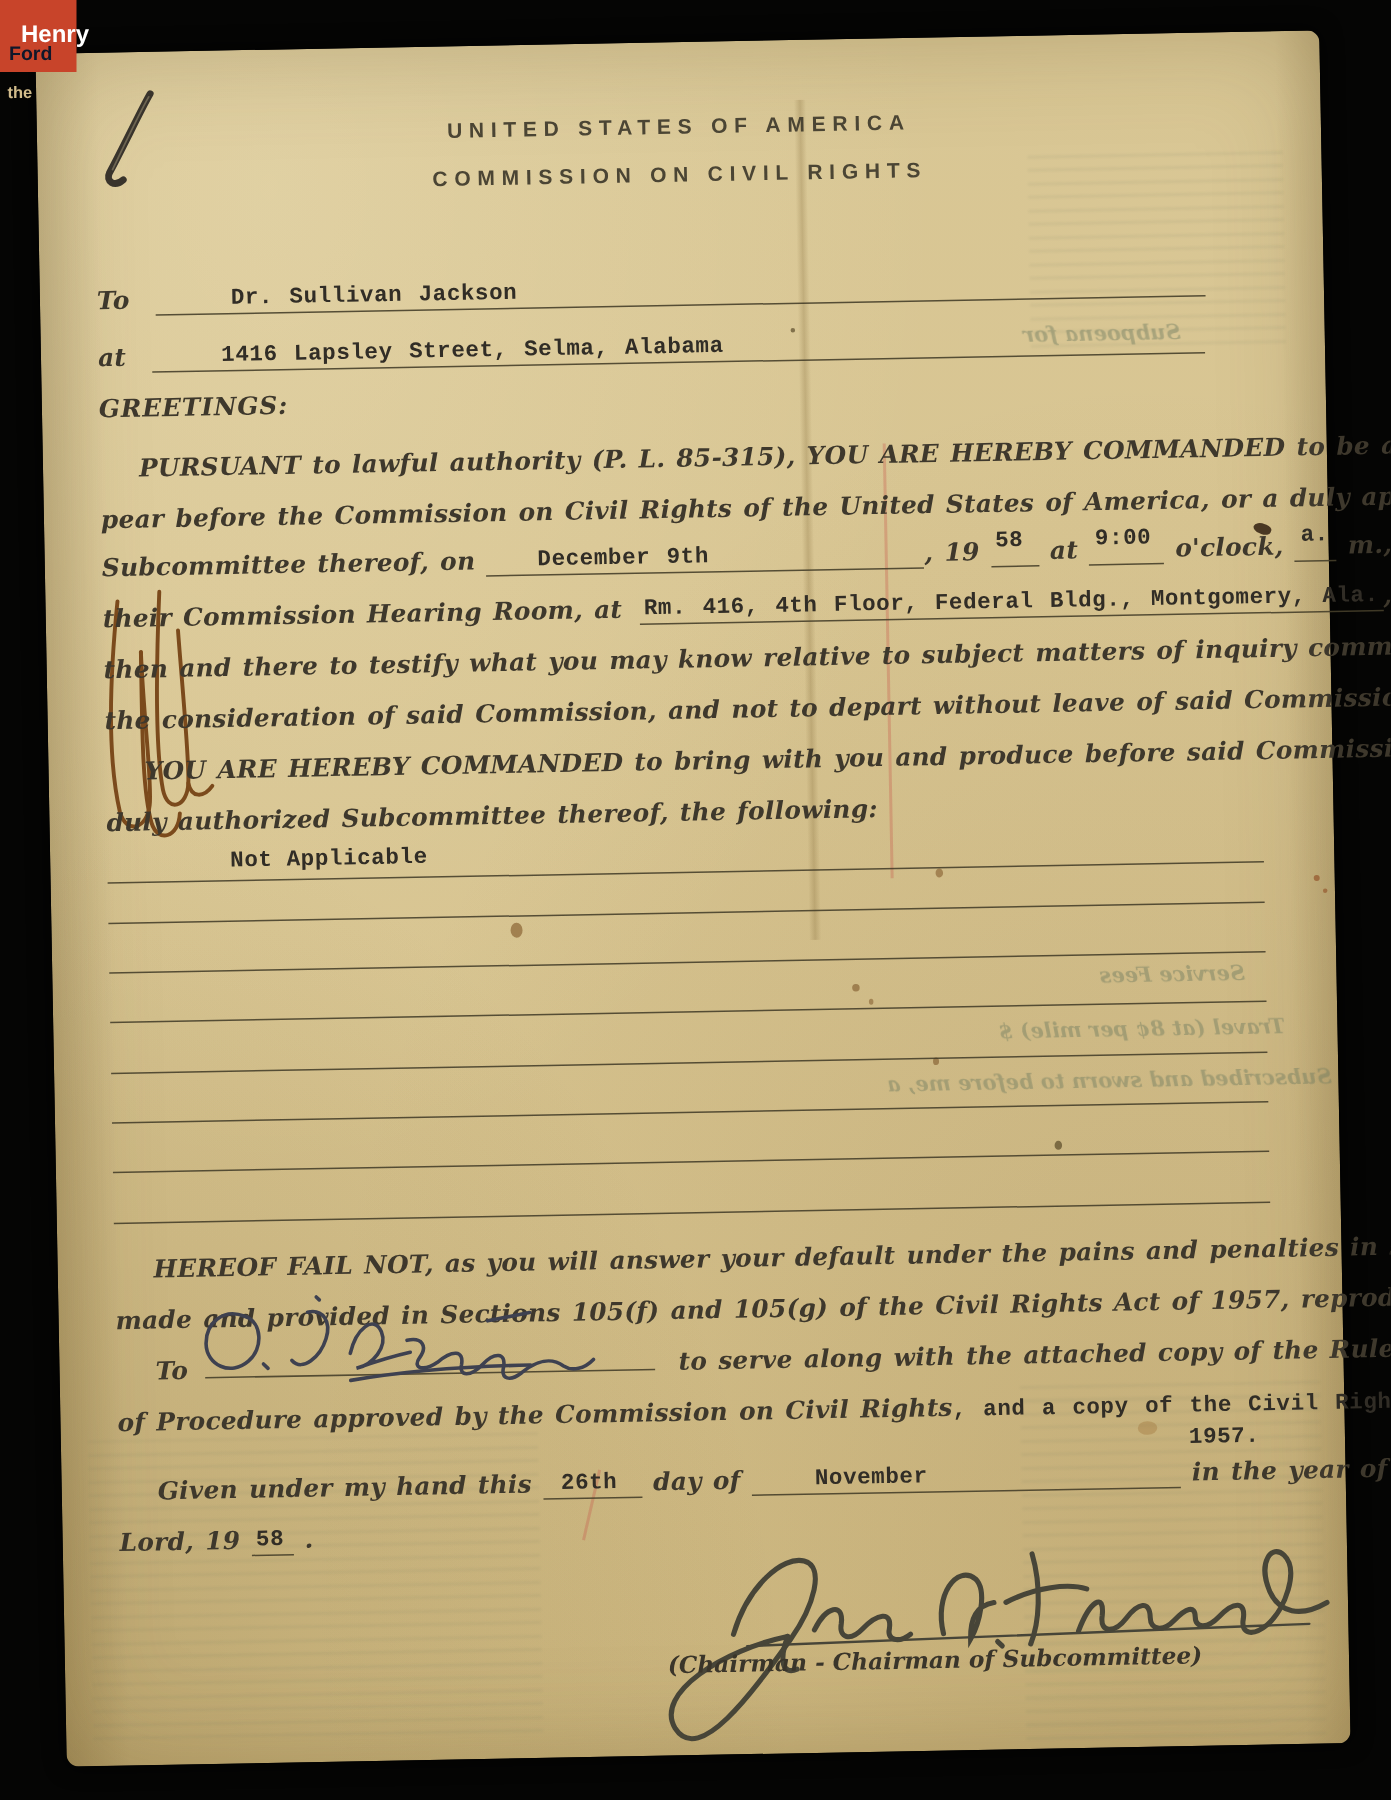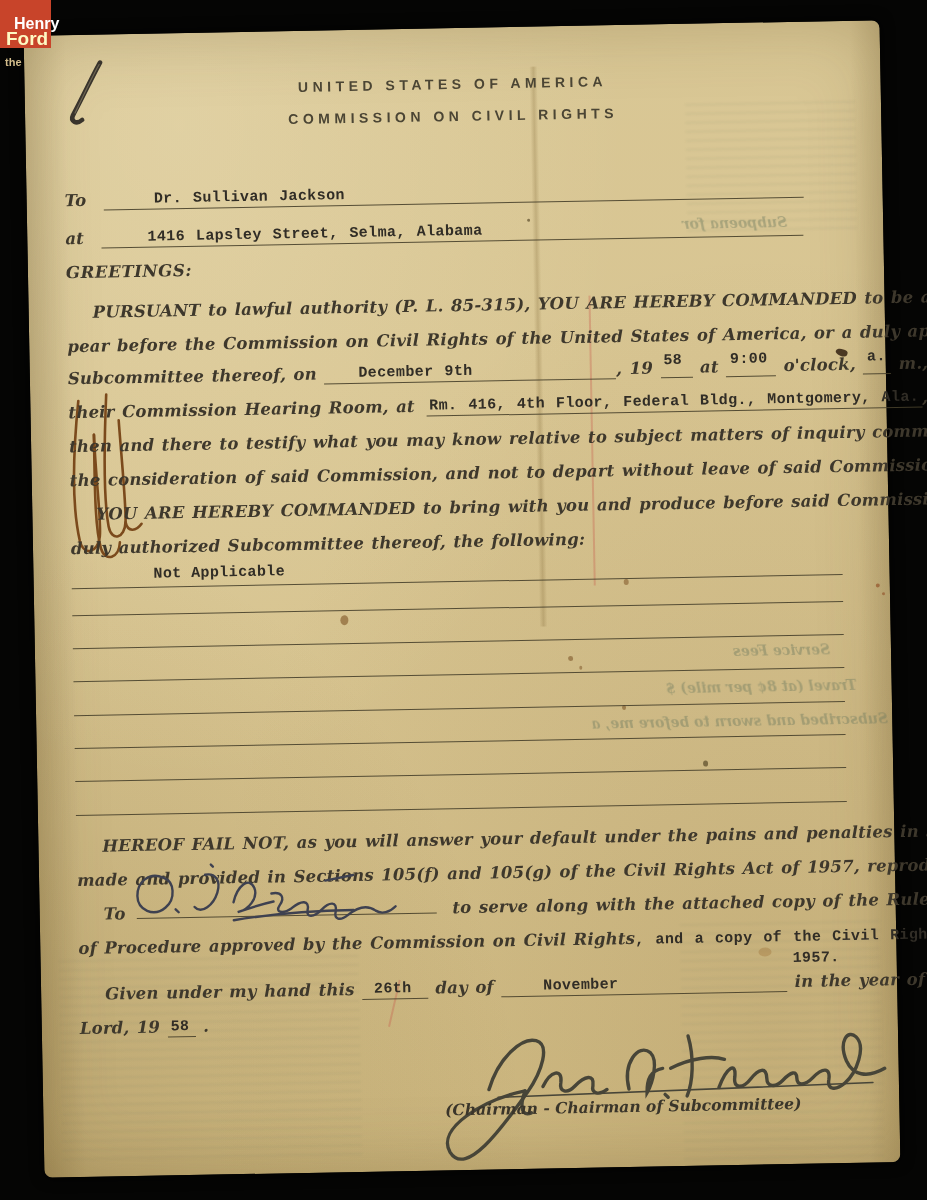--- a/index.html
+++ b/index.html
@@ -39,21 +39,21 @@
     filter:blur(0.8px);}
   
   .stain{position:absolute;border-radius:50%;}
   .crease{position:absolute;background:linear-gradient(90deg,transparent,rgba(120,95,45,0.25),transparent);}
   .redmark{position:absolute;background:rgba(200,80,70,0.30);}
   
   .logo{position:absolute;left:0;top:0;width:51px;height:48px;background:#c8442a;
     font-family:"Liberation Sans", sans-serif;z-index:5;}
   .logo .the{position:absolute;left:5px;top:8px;font-size:11px;color:#d3bd8c;font-weight:700;margin-top:48px;}
   .logo .henry{position:absolute;left:14px;top:15px;font-size:16px;color:#ffffff;font-weight:700;}
-  .logo .ford{position:absolute;left:6px;top:28px;font-size:19px;color:#fef9c3;font-weight:700;}
+  .logo .ford{position:absolute;left:6px;top:28px;font-size:13px;color:#0f172a;font-weight:700;}
   .caption{font-style:italic;font-weight:700;font-size:15.5px;color:#3a352a;text-align:center;}
   svg{position:absolute;overflow:visible;}
 </style>
 </head>
 <body>
 
 <div class="paper">
 
   <div class="bleedblock" style="left:660px;top:80px;width:170px;height:130px;"></div>
   <div class="bleedblock" style="left:18px;top:925px;width:300px;height:205px;"></div>

